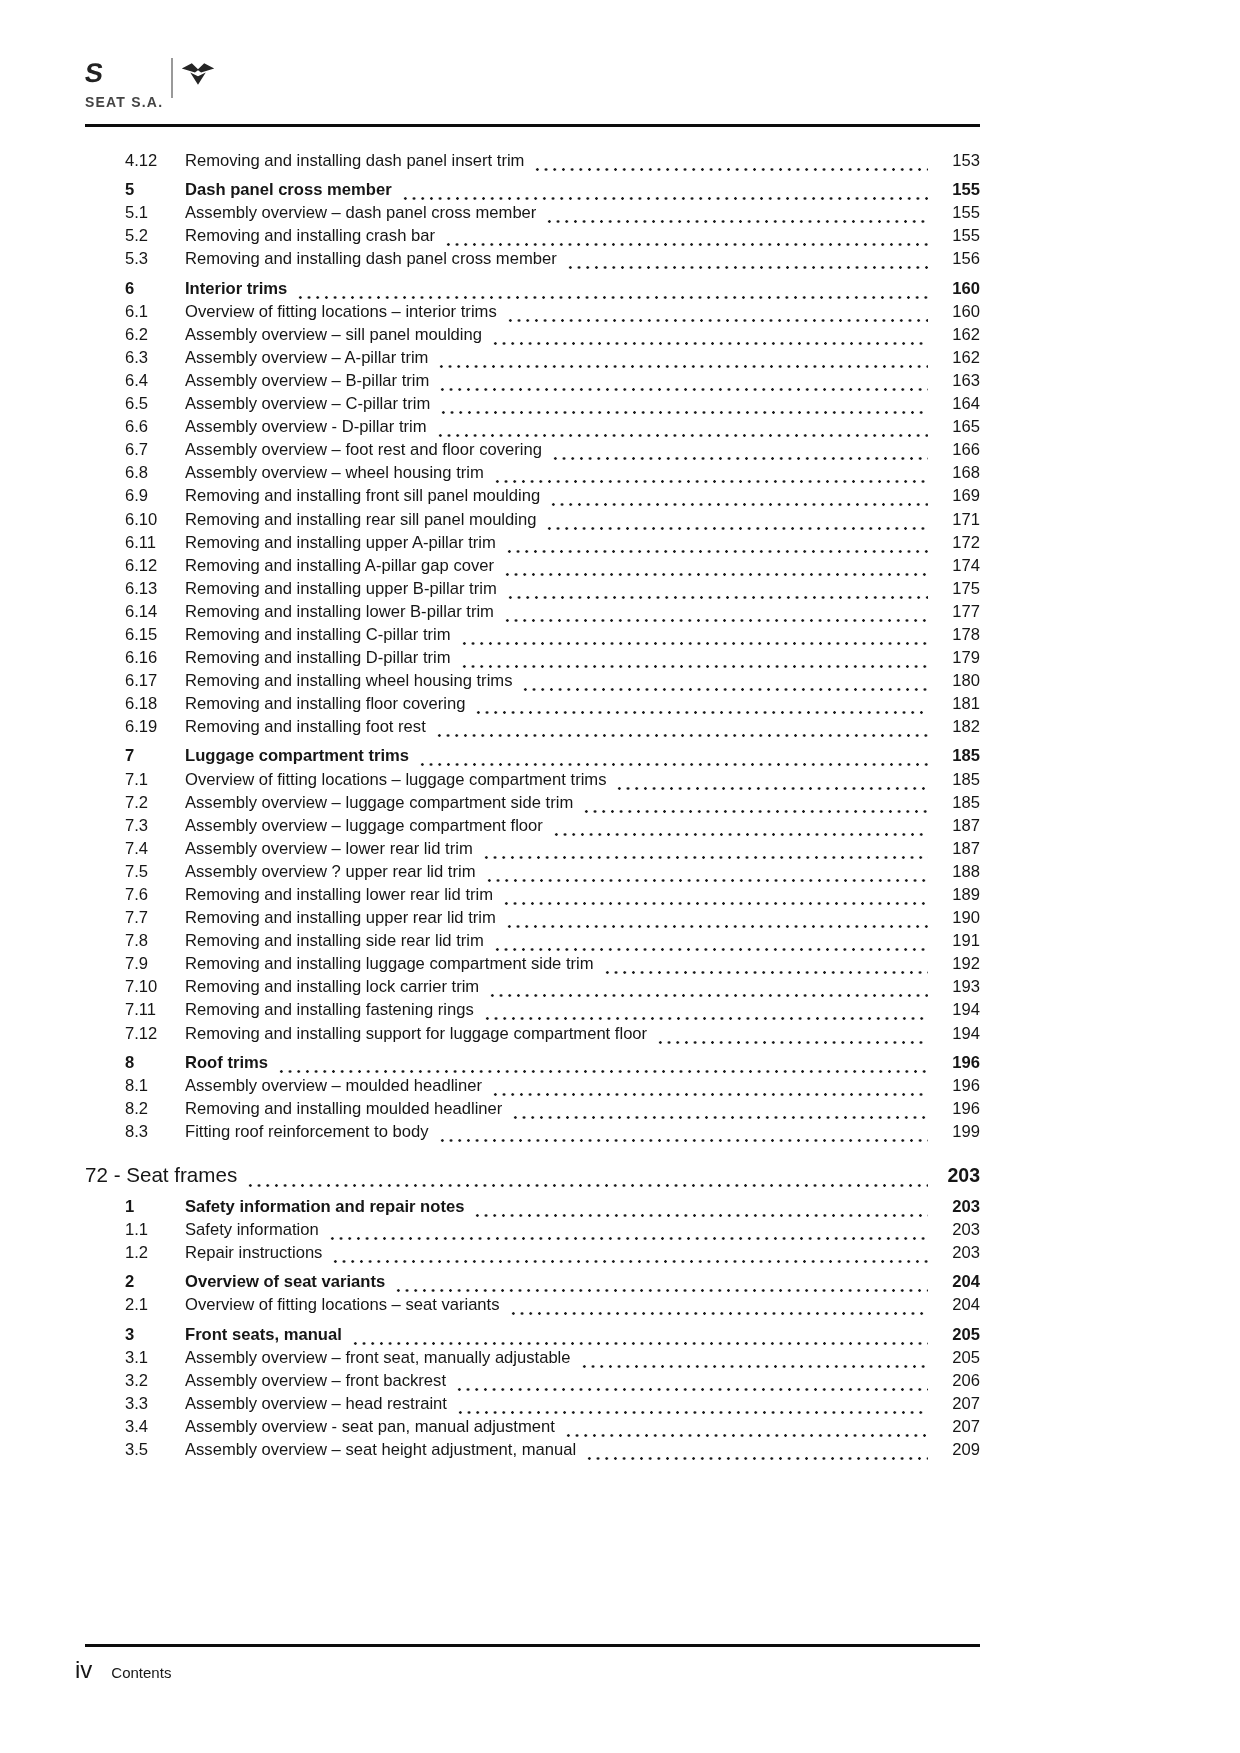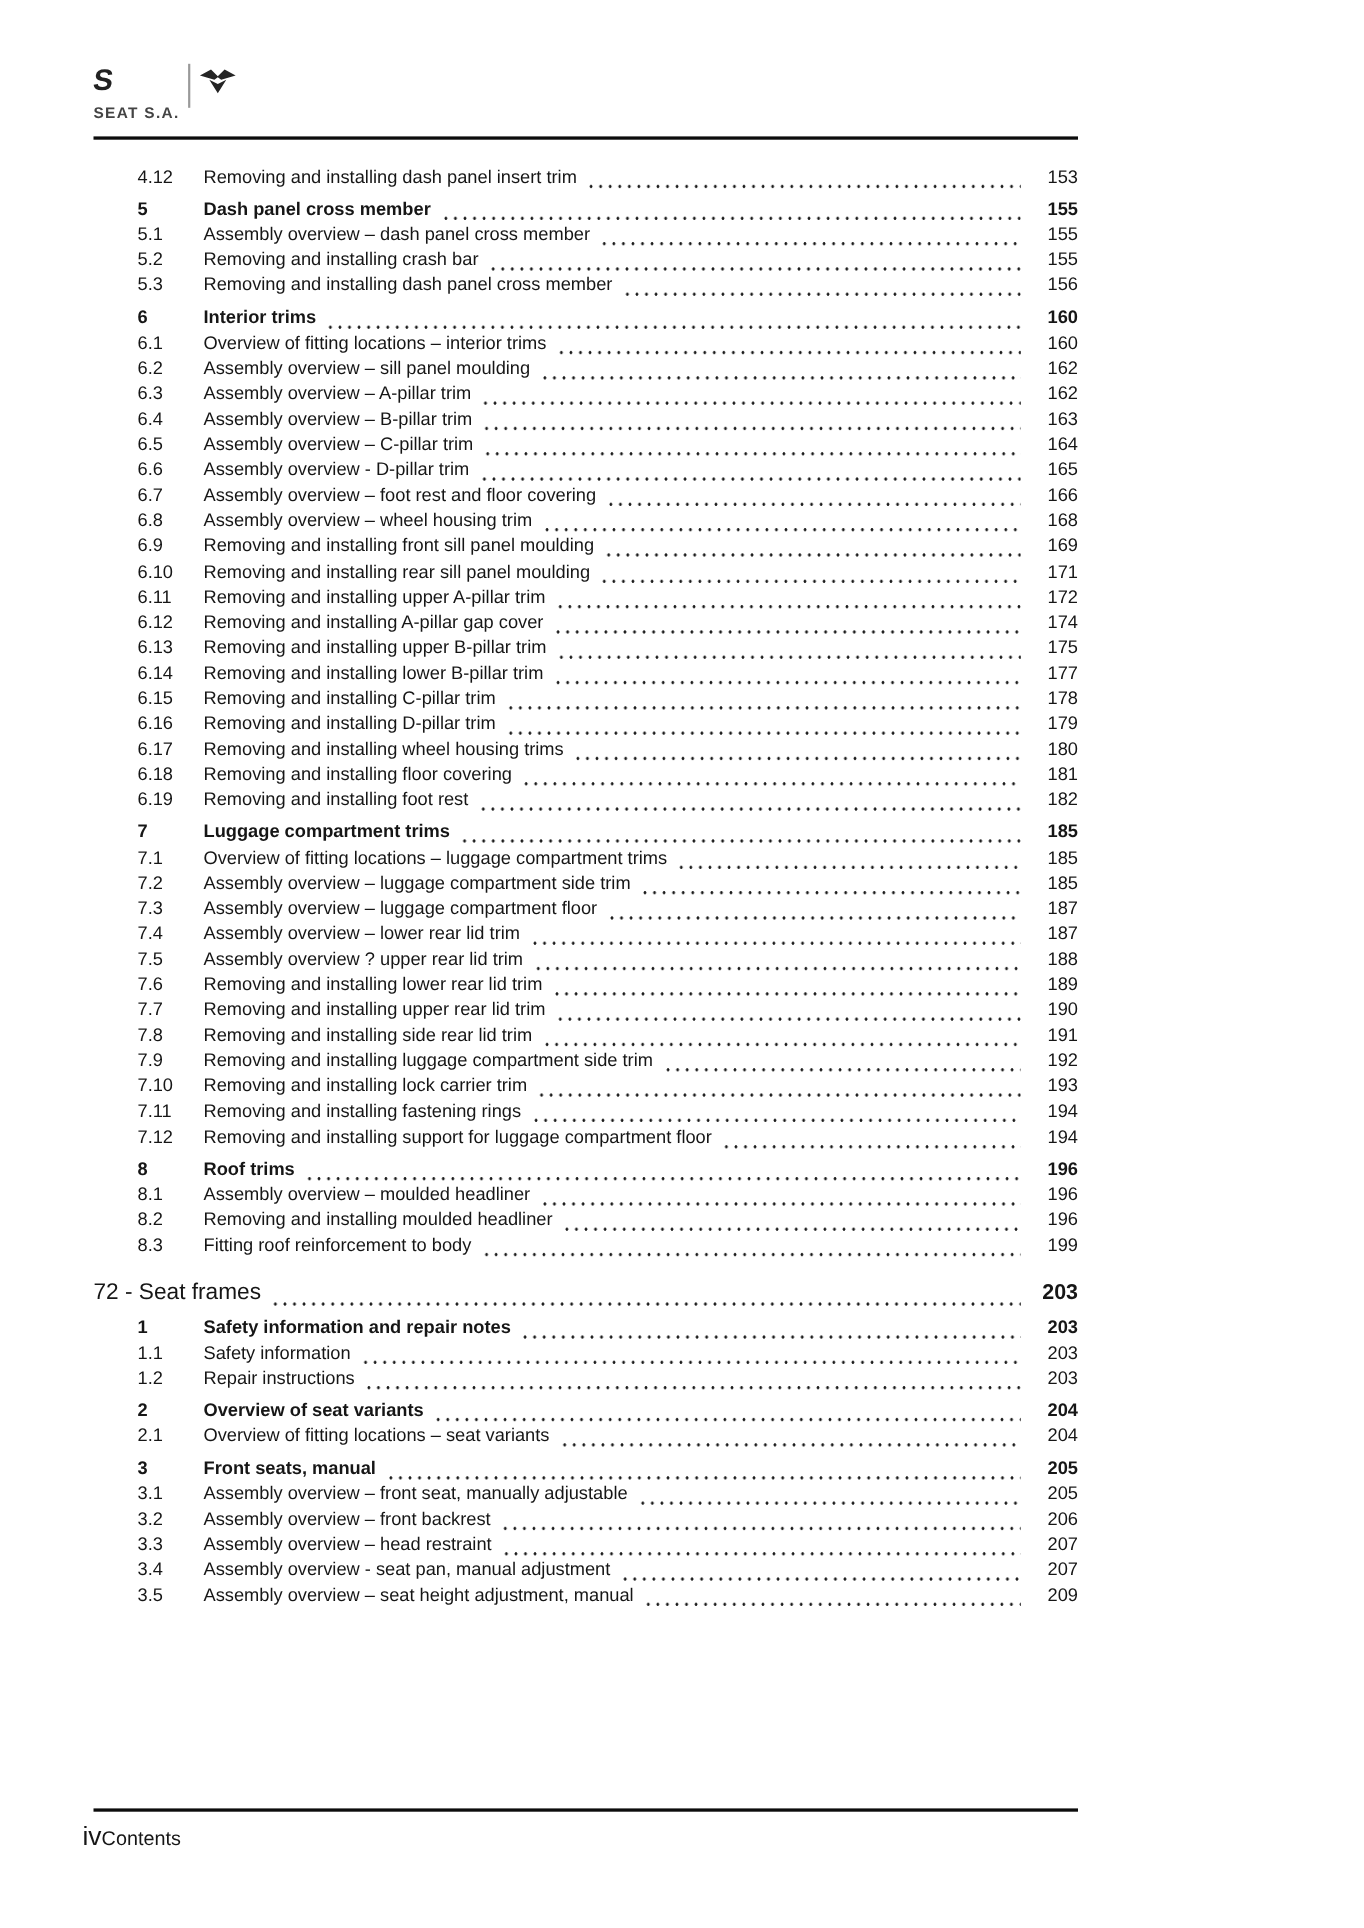--- a/index.html
+++ b/index.html
@@ -47,21 +47,21 @@
   .row.chapter {
     padding-left:0; margin-top:17px; margin-bottom:7px;
     font-size:20.6px; height:28px;
   }
   .row.chapter .pagenum { font-weight:700; font-size:19.5px; }
 
   
   .footer-rule { position:absolute; left:85px; top:1644px; width:895px; height:3px; background:#0c0c0c; }
   .footer { position:absolute; left:75px; top:1656px; display:flex; align-items:baseline; }
   .footer-roman { font-size:24px; line-height:28px; }
-  .footer-label { font-size:18px; }
+  .footer-label { font-size:15px; margin-left:19px; }
 </style>
 </head>
 <body>
 
 <div class="sheet">
 
   <div class="header">
     <div class="brand">
       <div class="brand-col">
         <div class="seat-s">S</div>

